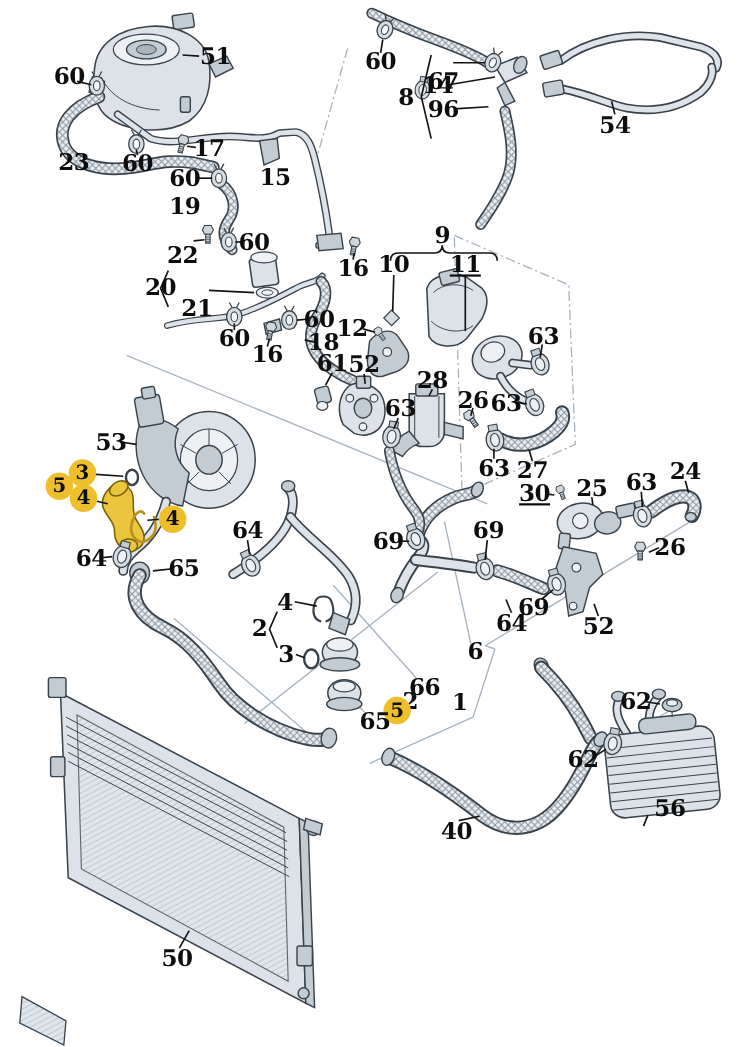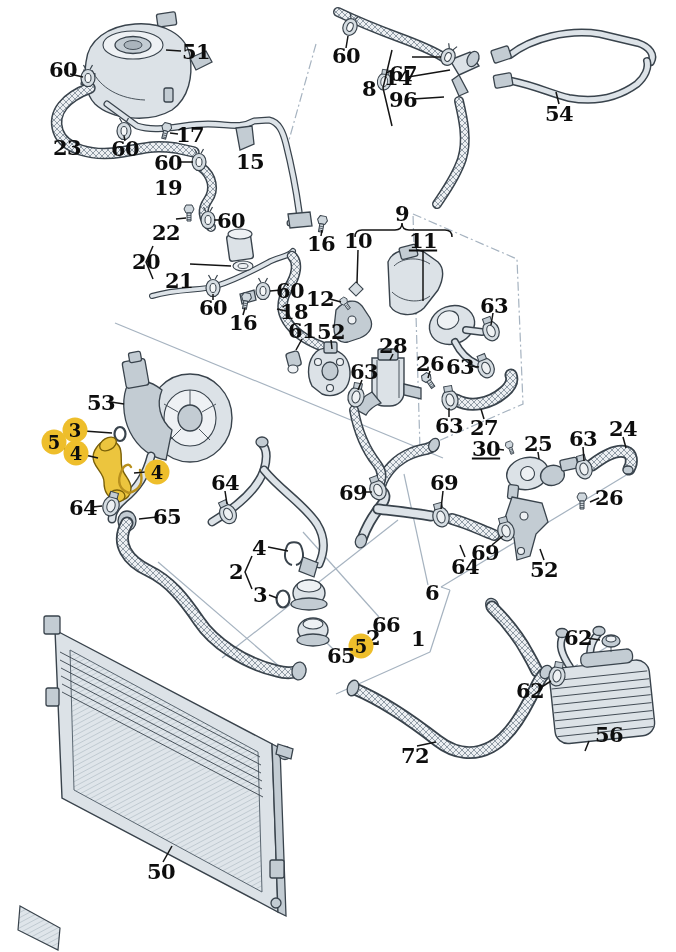--- a/index.html
+++ b/index.html
@@ -479,18 +479,18 @@
       <div class="callout" style="left: 259px; top: 547px;">4</div>
       <div class="callout" style="left: 236px; top: 571px;">2</div>
       <div class="callout" style="left: 260px; top: 594px;">3</div>
       <div class="callout" style="left: 386px; top: 624px;">66</div>
       <div class="callout" style="left: 373px; top: 637px;">2</div>
       <div class="callout hl" style="left: 361px; top: 646px;">5</div>
       <div class="callout" style="left: 341px; top: 655px;">65</div>
       <div class="callout" style="left: 418px; top: 638px;">1</div>
       <div class="callout" style="left: 578px; top: 637px;">62</div>
       <div class="callout" style="left: 530px; top: 690px;">62</div>
-      <div class="callout" style="left: 415px; top: 755px;">72</div>
+      <div class="callout" style="left: 415px; top: 755px;">40</div>
       <div class="callout" style="left: 585px; top: 734px; margin-left: 24px;">56</div>
       <div class="callout" style="left: 161px; top: 871px;">50</div>
     </div>
 
 </div>
 
 </body></html>

